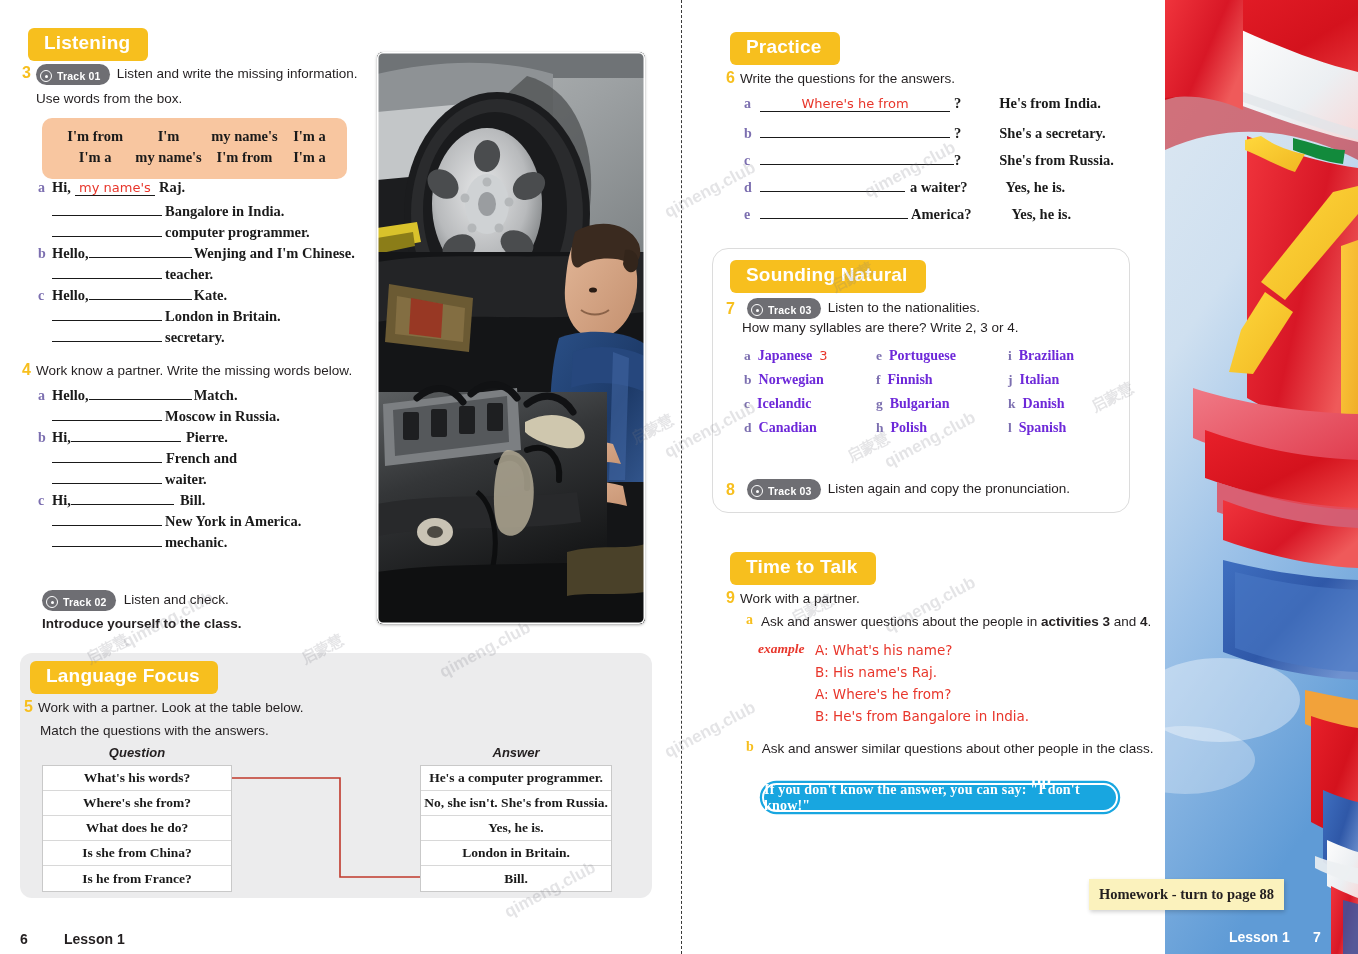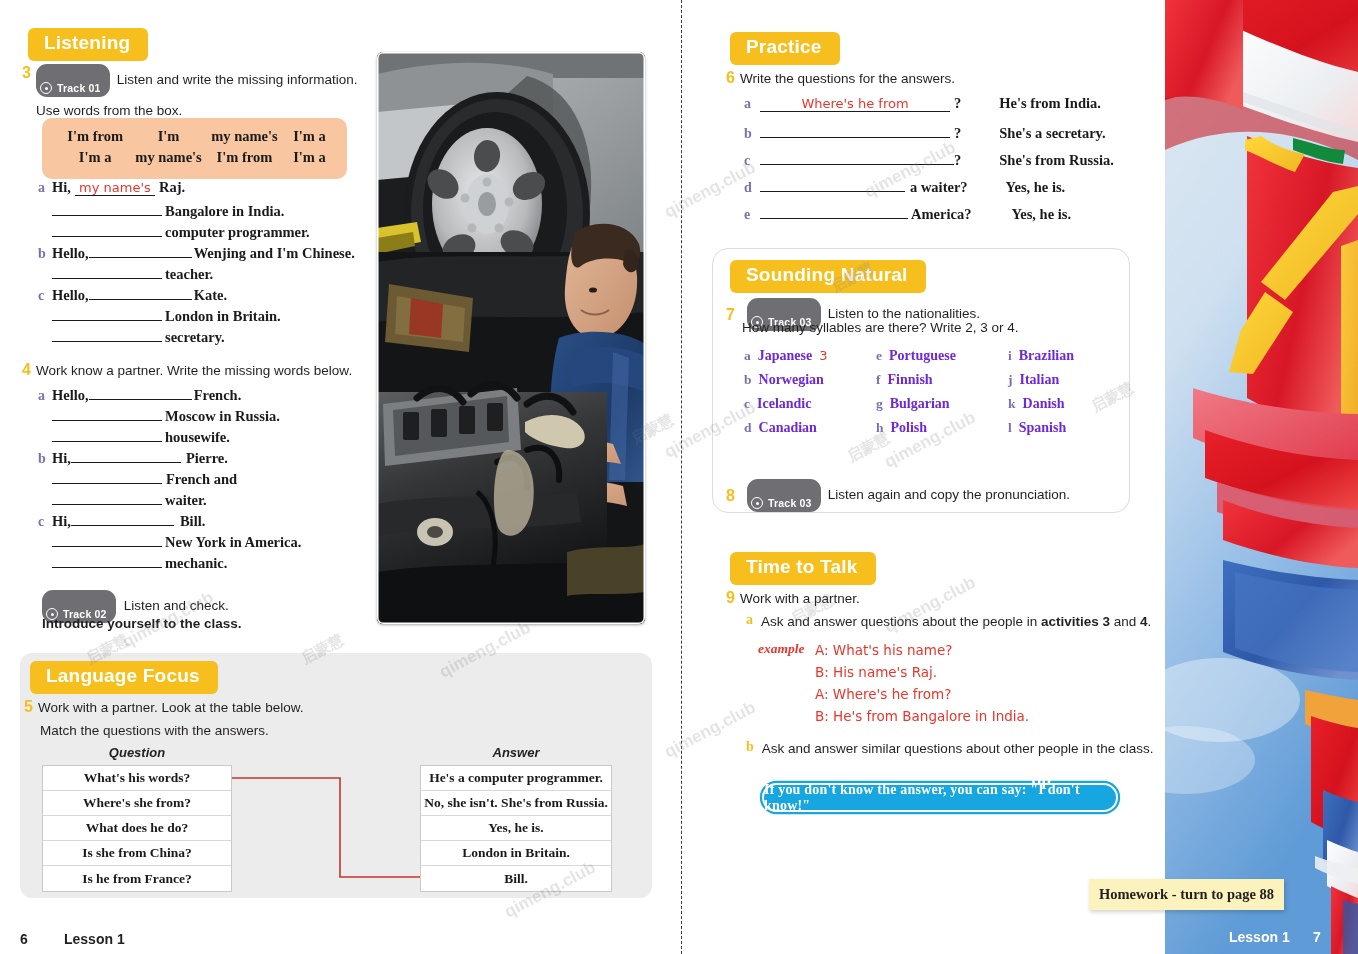--- a/index.html
+++ b/index.html
@@ -29,21 +29,21 @@
     color: #f7bf1e; font-weight: bold; font-size: 16px;
     display: inline-block; width: 14px;
   }
   .instr { font-size: 13.5px; color: #231f20; line-height: 1.5; }
   .instr b { font-weight: bold; }
 
   
   .track {
     display: inline-flex; align-items: center; gap: 5px;
     background: #6e6e73; color: #fff;
-    border-radius: 11px; padding: 18px 9px 3px 4px;
+    border-radius: 11px; padding: 6px 9px 3px 4px;
     font-size: 10.5px; font-weight: bold; letter-spacing: .2px;
     vertical-align: middle;
   }
   .track .disc {
     width: 12px; height: 12px; border-radius: 50%;
     background: #6e6e73; border: 1.4px solid #ffffff;
     display: inline-flex; align-items: center; justify-content: center;
   }
   .track .disc i { width: 3px; height: 3px; border-radius: 50%; background: #fff; display:block;}
 
@@ -322,29 +322,25 @@
     <span class="exnum">4</span>
     <span class="instr">Work know a partner. Write the missing words below.</span>
   </div>
 
   <div style="position:absolute; left:38px; top:385px; width:330px;">
 
     <div style="display:flex; align-items:baseline; height:21px;">
       <span class="letter" style="width:14px;">a</span>
       <span class="q-line">Hello,</span>
       <span class="blank" style="width:103px; margin-right:2px;"></span>
-      <span class="q-line">French.</span>
+      <span class="q-line">Match.</span>
     </div>
     <div style="display:flex; align-items:baseline; height:21px; padding-left:14px;">
       <span class="blank" style="width:110px; margin-right:3px;"></span>
       <span class="q-line">Moscow in Russia.</span>
-    </div>
-    <div style="display:flex; align-items:baseline; height:21px; padding-left:14px;">
-      <span class="blank" style="width:110px; margin-right:3px;"></span>
-      <span class="q-line">housewife.</span>
     </div>
 
     <div style="display:flex; align-items:baseline; height:21px;">
       <span class="letter" style="width:14px;">b</span>
       <span class="q-line">Hi,</span>
       <span class="blank" style="width:110px; margin-right:5px;"></span>
       <span class="q-line">Pierre.</span>
     </div>
     <div style="display:flex; align-items:baseline; height:21px; padding-left:14px;">
       <span class="blank" style="width:110px; margin-right:4px;"></span>

